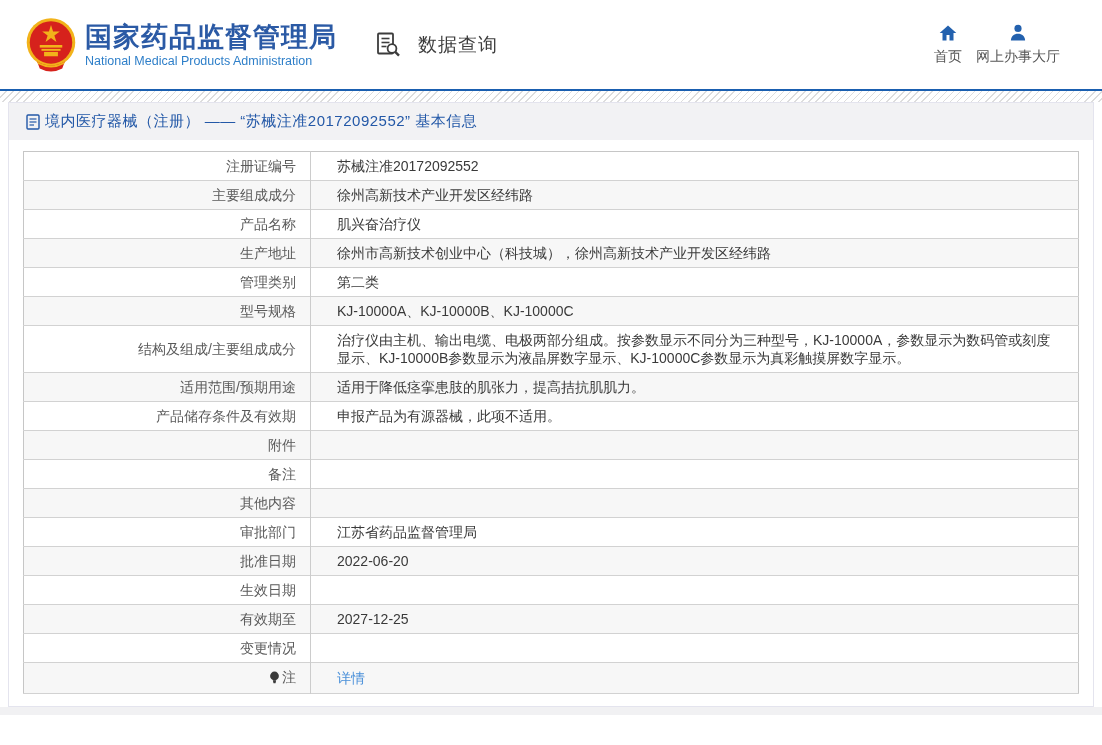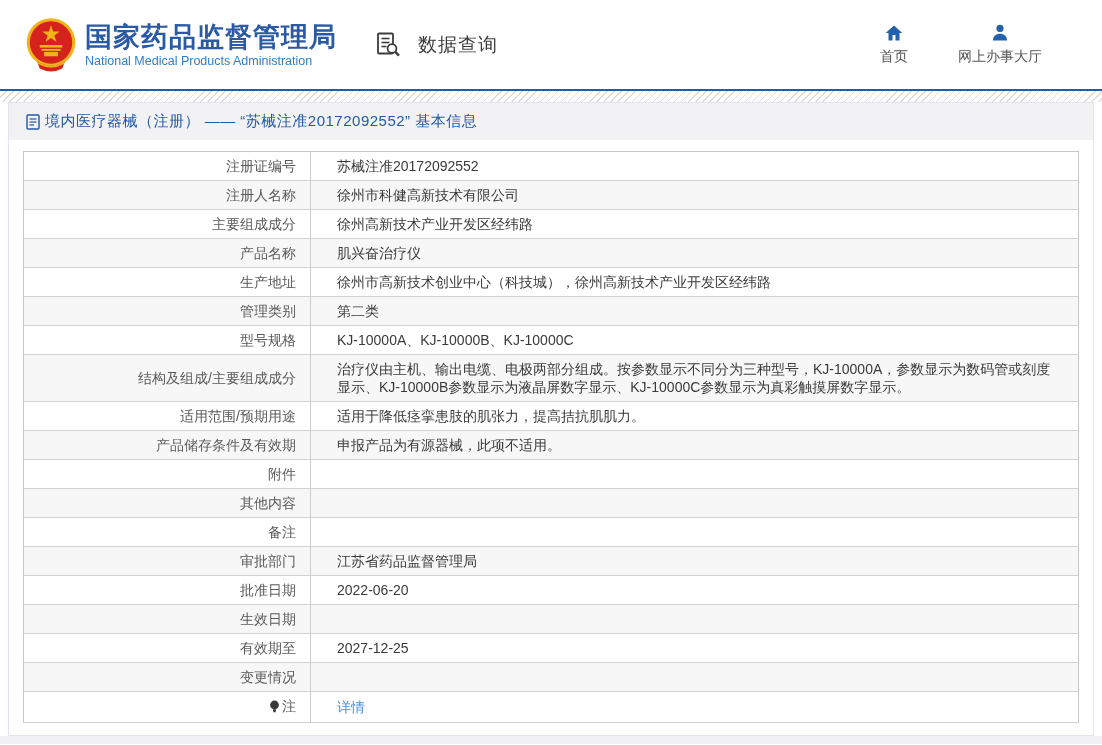--- a/index.html
+++ b/index.html
@@ -9,21 +9,21 @@
   
   .header { height:89px; display:flex; align-items:center; background:#fff; }
   .logo-link { display:flex; align-items:center; margin-left:25px; cursor:pointer; }
   .emblem { width:52px; height:58px; flex:0 0 auto; }
   .logo-text { margin-left:8px; }
   .logo-title { font-size:27px; font-weight:bold; color:#2b5aa5; letter-spacing:1px; line-height:30px; }
   .logo-sub { font-size:12.5px; color:#2e7fc9; margin-top:2px; }
   .query { display:flex; align-items:center; margin-left:38px; cursor:pointer; }
   .query-icon { width:27px; height:27px; }
   .query-label { font-size:19px; color:#3c3c3c; margin-left:16px; letter-spacing:1px; }
-  .header-nav { margin-left:auto; margin-right:60px; display:flex; gap:36px; }
+  .header-nav { margin-left:auto; margin-right:42px; display:flex; }
   .nav-item { display:flex; flex-direction:column; align-items:center; cursor:pointer; min-width:56px; }
   .nav-item svg { width:20px; height:20px; }
   .nav-label { font-size:14px; color:#555; margin-top:5px; white-space:nowrap; }
 
   
   .blue-line { height:2px; background:#1a5fb0; }
   .hatch { height:11px; background:
     repeating-linear-gradient(135deg, #fff 0px, #fff 4px, #ddd 4px, #ddd 5px); }
 
   
@@ -116,28 +116,20 @@
         <tr>
     <th>
       <span>注册证编号</span>
     </th>
     <td>
       <span>苏械注准20172092552</span>
     </td>
   </tr>
         <tr>
     <th>
-      <span>注册人名称</span>
-    </th>
-    <td>
-      <span>徐州市科健高新技术有限公司</span>
-    </td>
-  </tr>
-        <tr>
-    <th>
       <span>主要组成成分</span>
     </th>
     <td>
       <span>徐州高新技术产业开发区经纬路</span>
     </td>
   </tr>
         <tr>
     <th>
       <span>产品名称</span>
     </th>
@@ -196,29 +188,29 @@
         <tr>
     <th>
       <span>附件</span>
     </th>
     <td>
       <span></span>
     </td>
   </tr>
         <tr>
     <th>
+      <span>备注</span>
+    </th>
+    <td>
+      <span></span>
+    </td>
+  </tr>
+        <tr>
+    <th>
       <span>其他内容</span>
-    </th>
-    <td>
-      <span></span>
-    </td>
-  </tr>
-        <tr>
-    <th>
-      <span>备注</span>
     </th>
     <td>
       <span></span>
     </td>
   </tr>
         <tr>
     <th>
       <span>审批部门</span>
     </th>
     <td>

